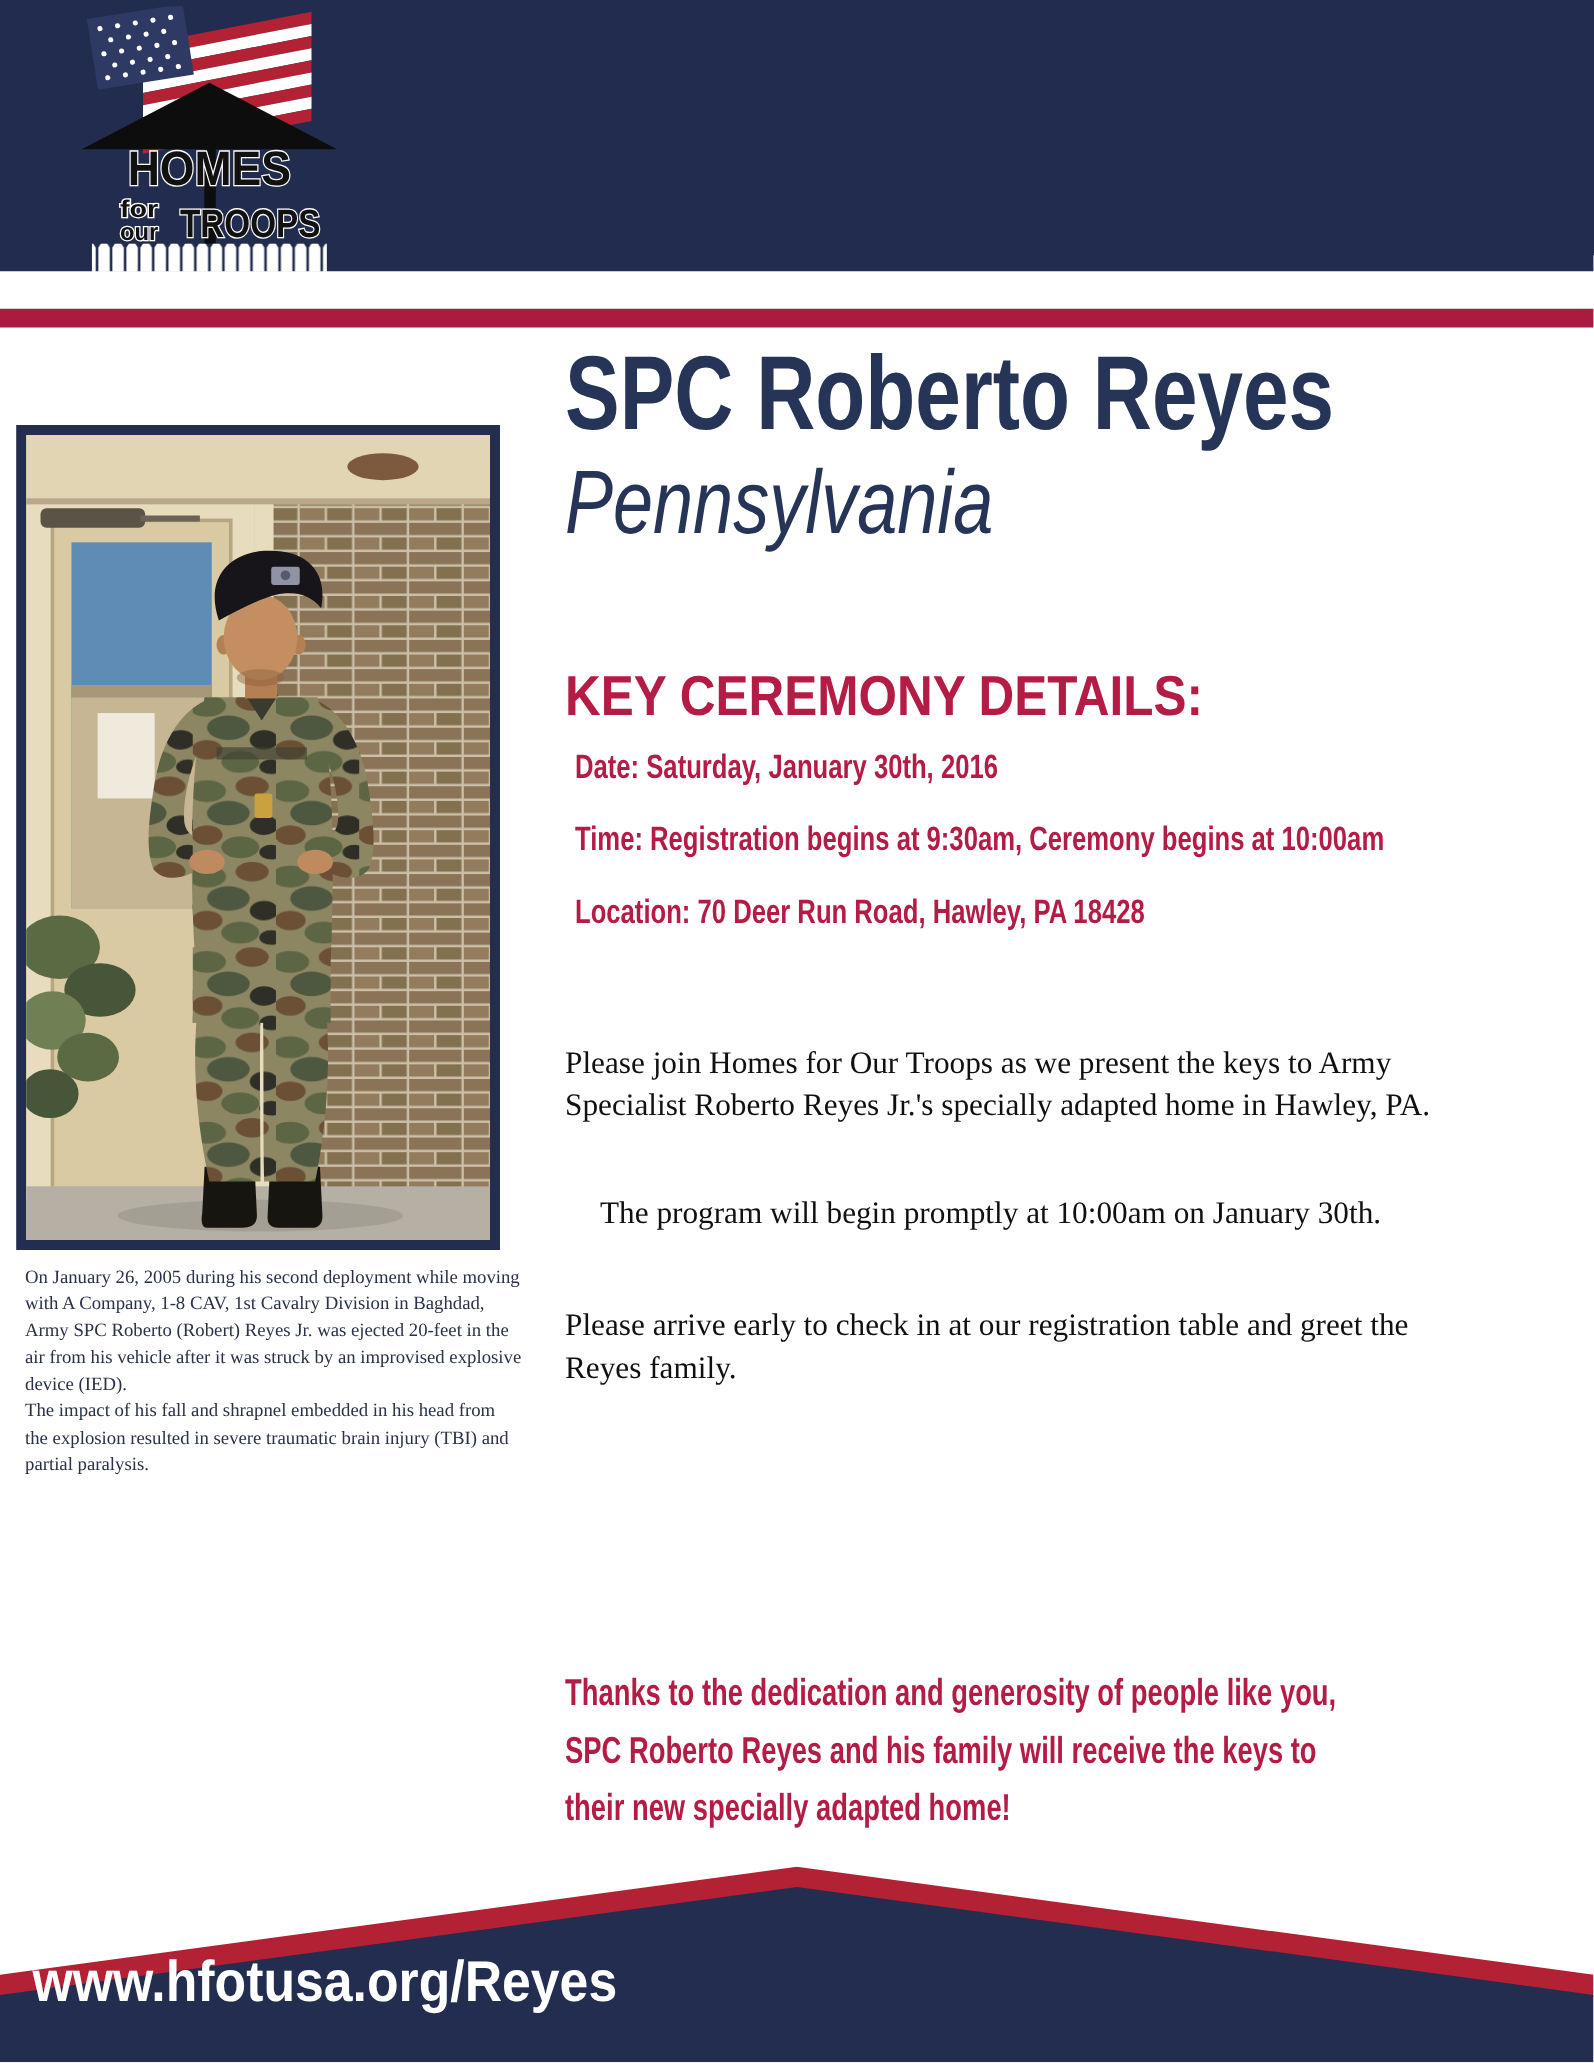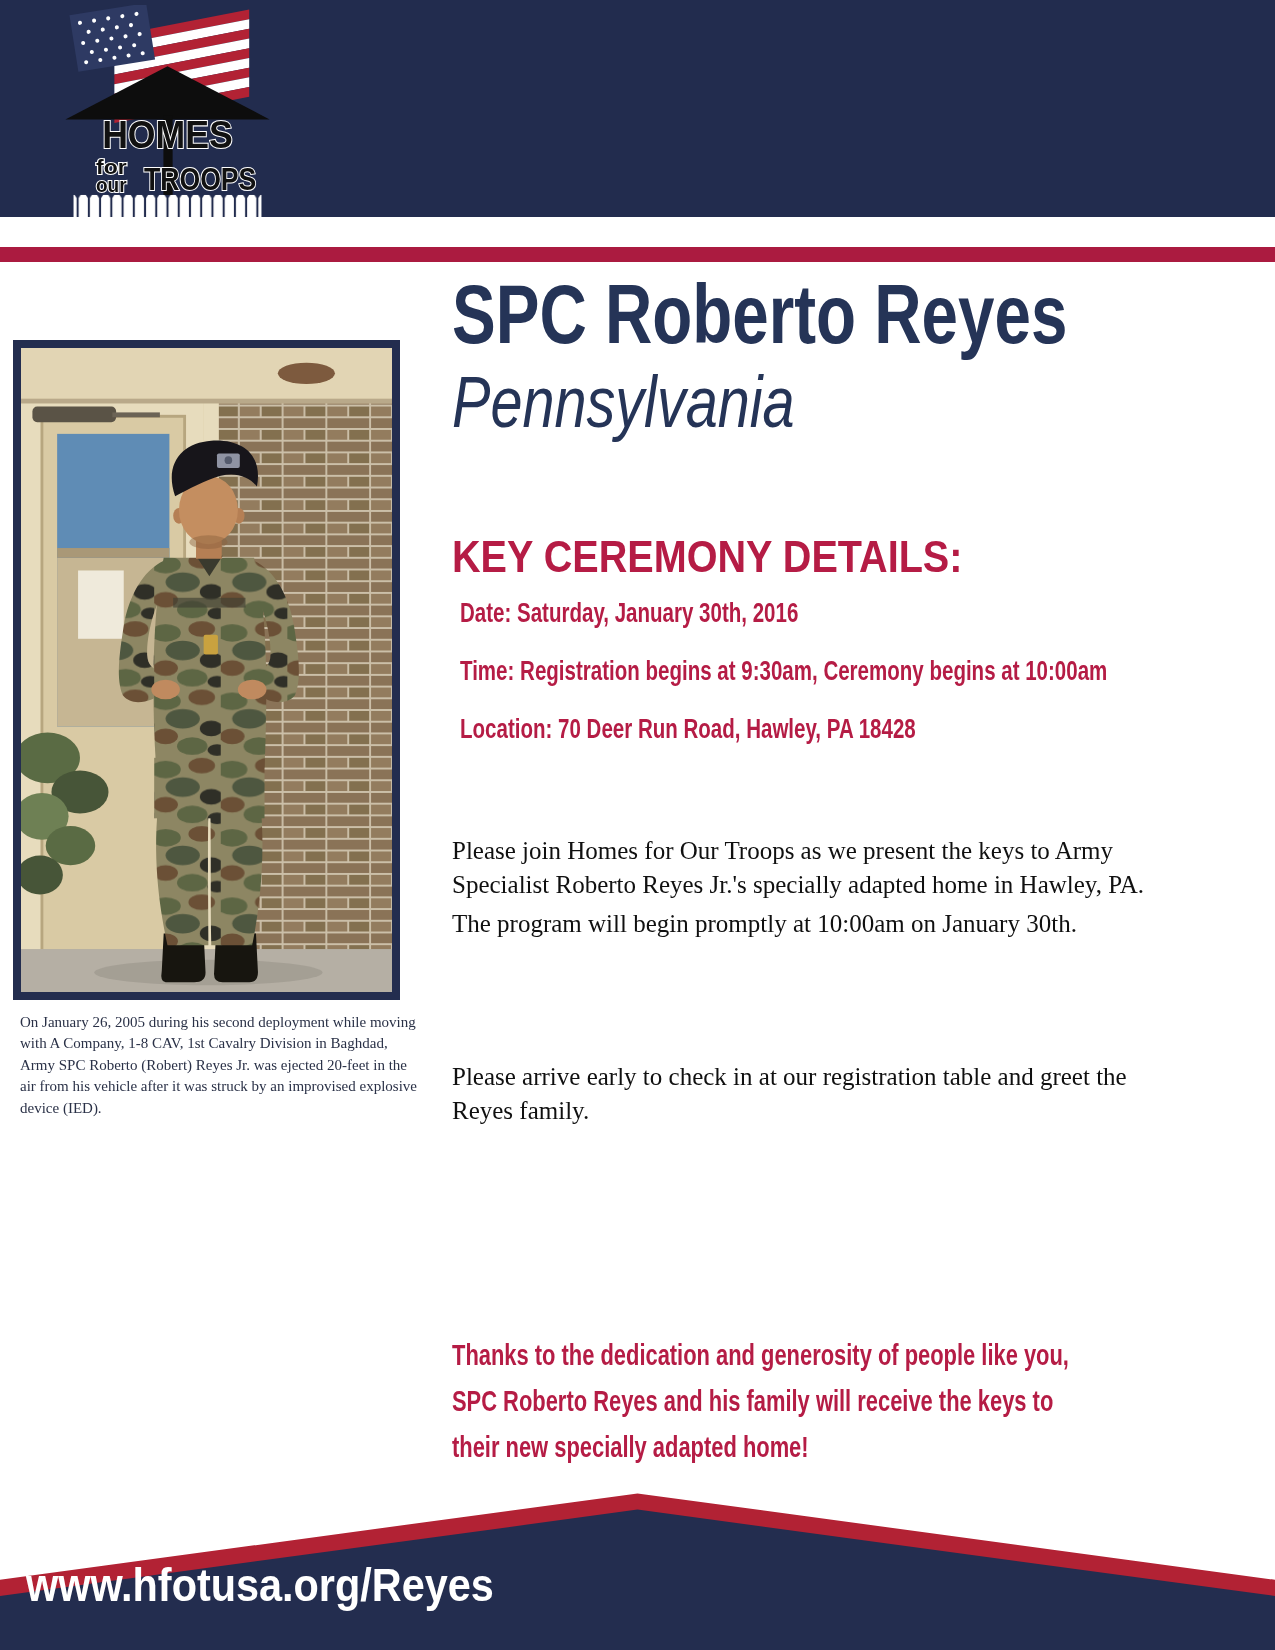--- a/index.html
+++ b/index.html
@@ -29,21 +29,21 @@
           line-height:1;white-space:nowrap;transform:scaleX(.78);transform-origin:left center;}
   .r-state{position:absolute;left:452px;top:366px;color:#253457;font-style:italic;font-size:72px;
            line-height:1;white-space:nowrap;transform:scaleX(.8);transform-origin:left center;}
   .d-heading{position:absolute;left:452px;top:534px;color:#b51c45;font-weight:bold;font-size:45px;
              line-height:1;white-space:nowrap;transform:scaleX(.88);transform-origin:left center;}
   .d-item{position:absolute;left:460px;color:#b51c45;font-weight:bold;font-size:27px;line-height:1;
           white-space:nowrap;transform:scaleX(.76);transform-origin:left center;}
   .d-item1{top:600px;} .d-item2{top:658px;} .d-item3{top:716px;}
   .para{position:absolute;left:452px;width:714px;font-family:"Liberation Serif",serif;
         font-size:25px;line-height:1.35;color:#101010;}
-  .para1{top:834px;} .para2{top:907px;} .para3{top:1044px;margin-top:16px;} .para4{top:1164px;}
+  .para1{top:834px;} .para2{top:954px;margin-left:28px;} .para3{top:1044px;} .para4{top:1164px;}
   .closing{position:absolute;left:452px;top:1340px;color:#b51c45;font-weight:bold;font-size:30px;}
   .closing-line{line-height:1;margin-bottom:16px;white-space:nowrap;
                 transform:scaleX(.73);transform-origin:left center;}
 
   
   .footer{position:absolute;left:0;bottom:0;width:1275px;height:180px;}
   .footer-red{position:absolute;left:0;top:0;width:100%;height:100%;background:#b22234;
               clip-path:polygon(0 61%,50% 13%,100% 61%,100% 71%,50% 23%,0 71%);}
   .footer-navy{position:absolute;left:0;top:0;width:100%;height:100%;background:#232d4f;
                clip-path:polygon(50% 22%,100% 70%,100% 100%,0 100%,0 70%);}
@@ -197,20 +197,21 @@
         <ellipse cx="197" cy="199" rx="20" ry="7" fill="#8a5f3c" opacity="0.45"></ellipse>
         <path d="M162,152 C150,118 170,97 200,95 C236,93 254,112 248,142 C240,132 226,127 210,131 C194,135 176,145 162,152 Z" fill="#17151a"></path>
         <rect x="206" y="108" width="24" height="15" rx="2" fill="#8f93a3"></rect>
         <circle cx="218" cy="115" r="4" fill="#555b6d"></circle>
       </g>
     </svg>
   </div>
 
   <div class="bio">
     <div>On January 26, 2005 during his second deployment while moving with A Company, 1-8 CAV, 1st Cavalry Division in Baghdad, Army SPC Roberto (Robert) Reyes Jr. was ejected 20-feet in the air from his vehicle after it was struck by an improvised explosive device (IED).</div>
+    <div>The impact of his fall and shrapnel embedded in his head from the explosion resulted in severe traumatic brain injury (TBI) and partial paralysis.</div>
   </div>
 
   <div class="r-name">SPC Roberto Reyes</div>
   <div class="r-state">Pennsylvania</div>
 
   <div class="d-heading">KEY CEREMONY DETAILS:</div>
   <div class="d-item d-item1">Date: Saturday, January 30th, 2016</div>
   <div class="d-item d-item2">Time: Registration begins at 9:30am, Ceremony begins at 10:00am</div>
   <div class="d-item d-item3">Location: 70 Deer Run Road, Hawley, PA 18428</div>
 

